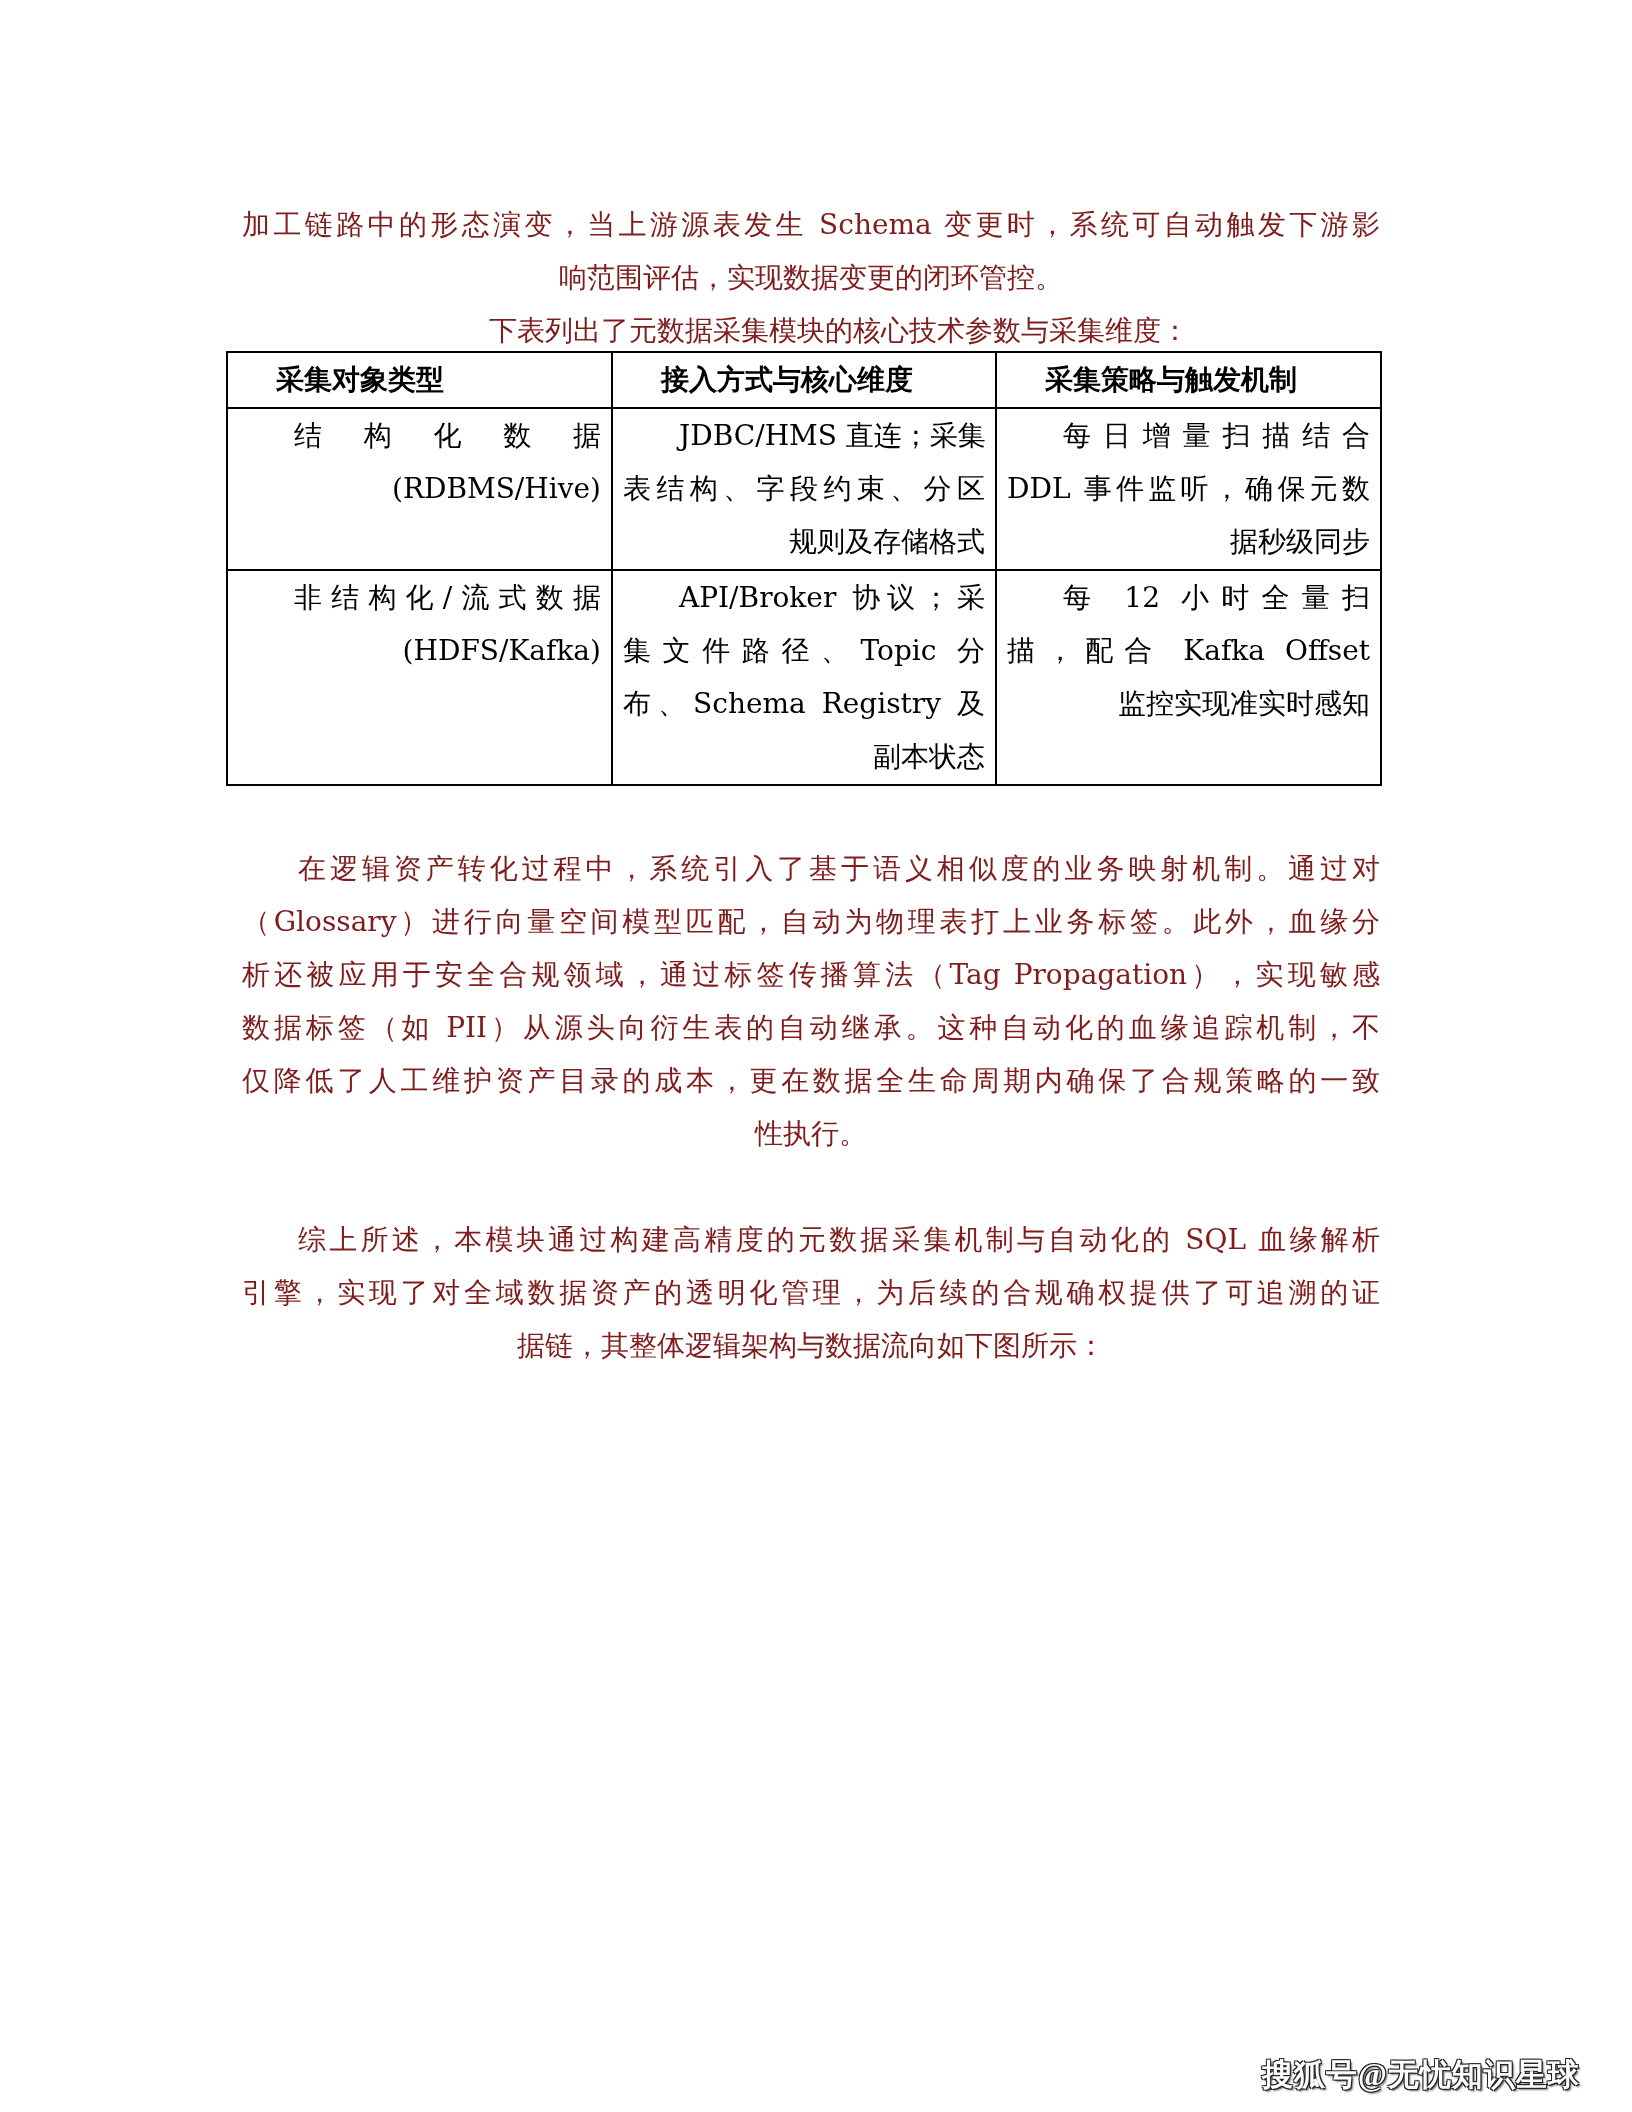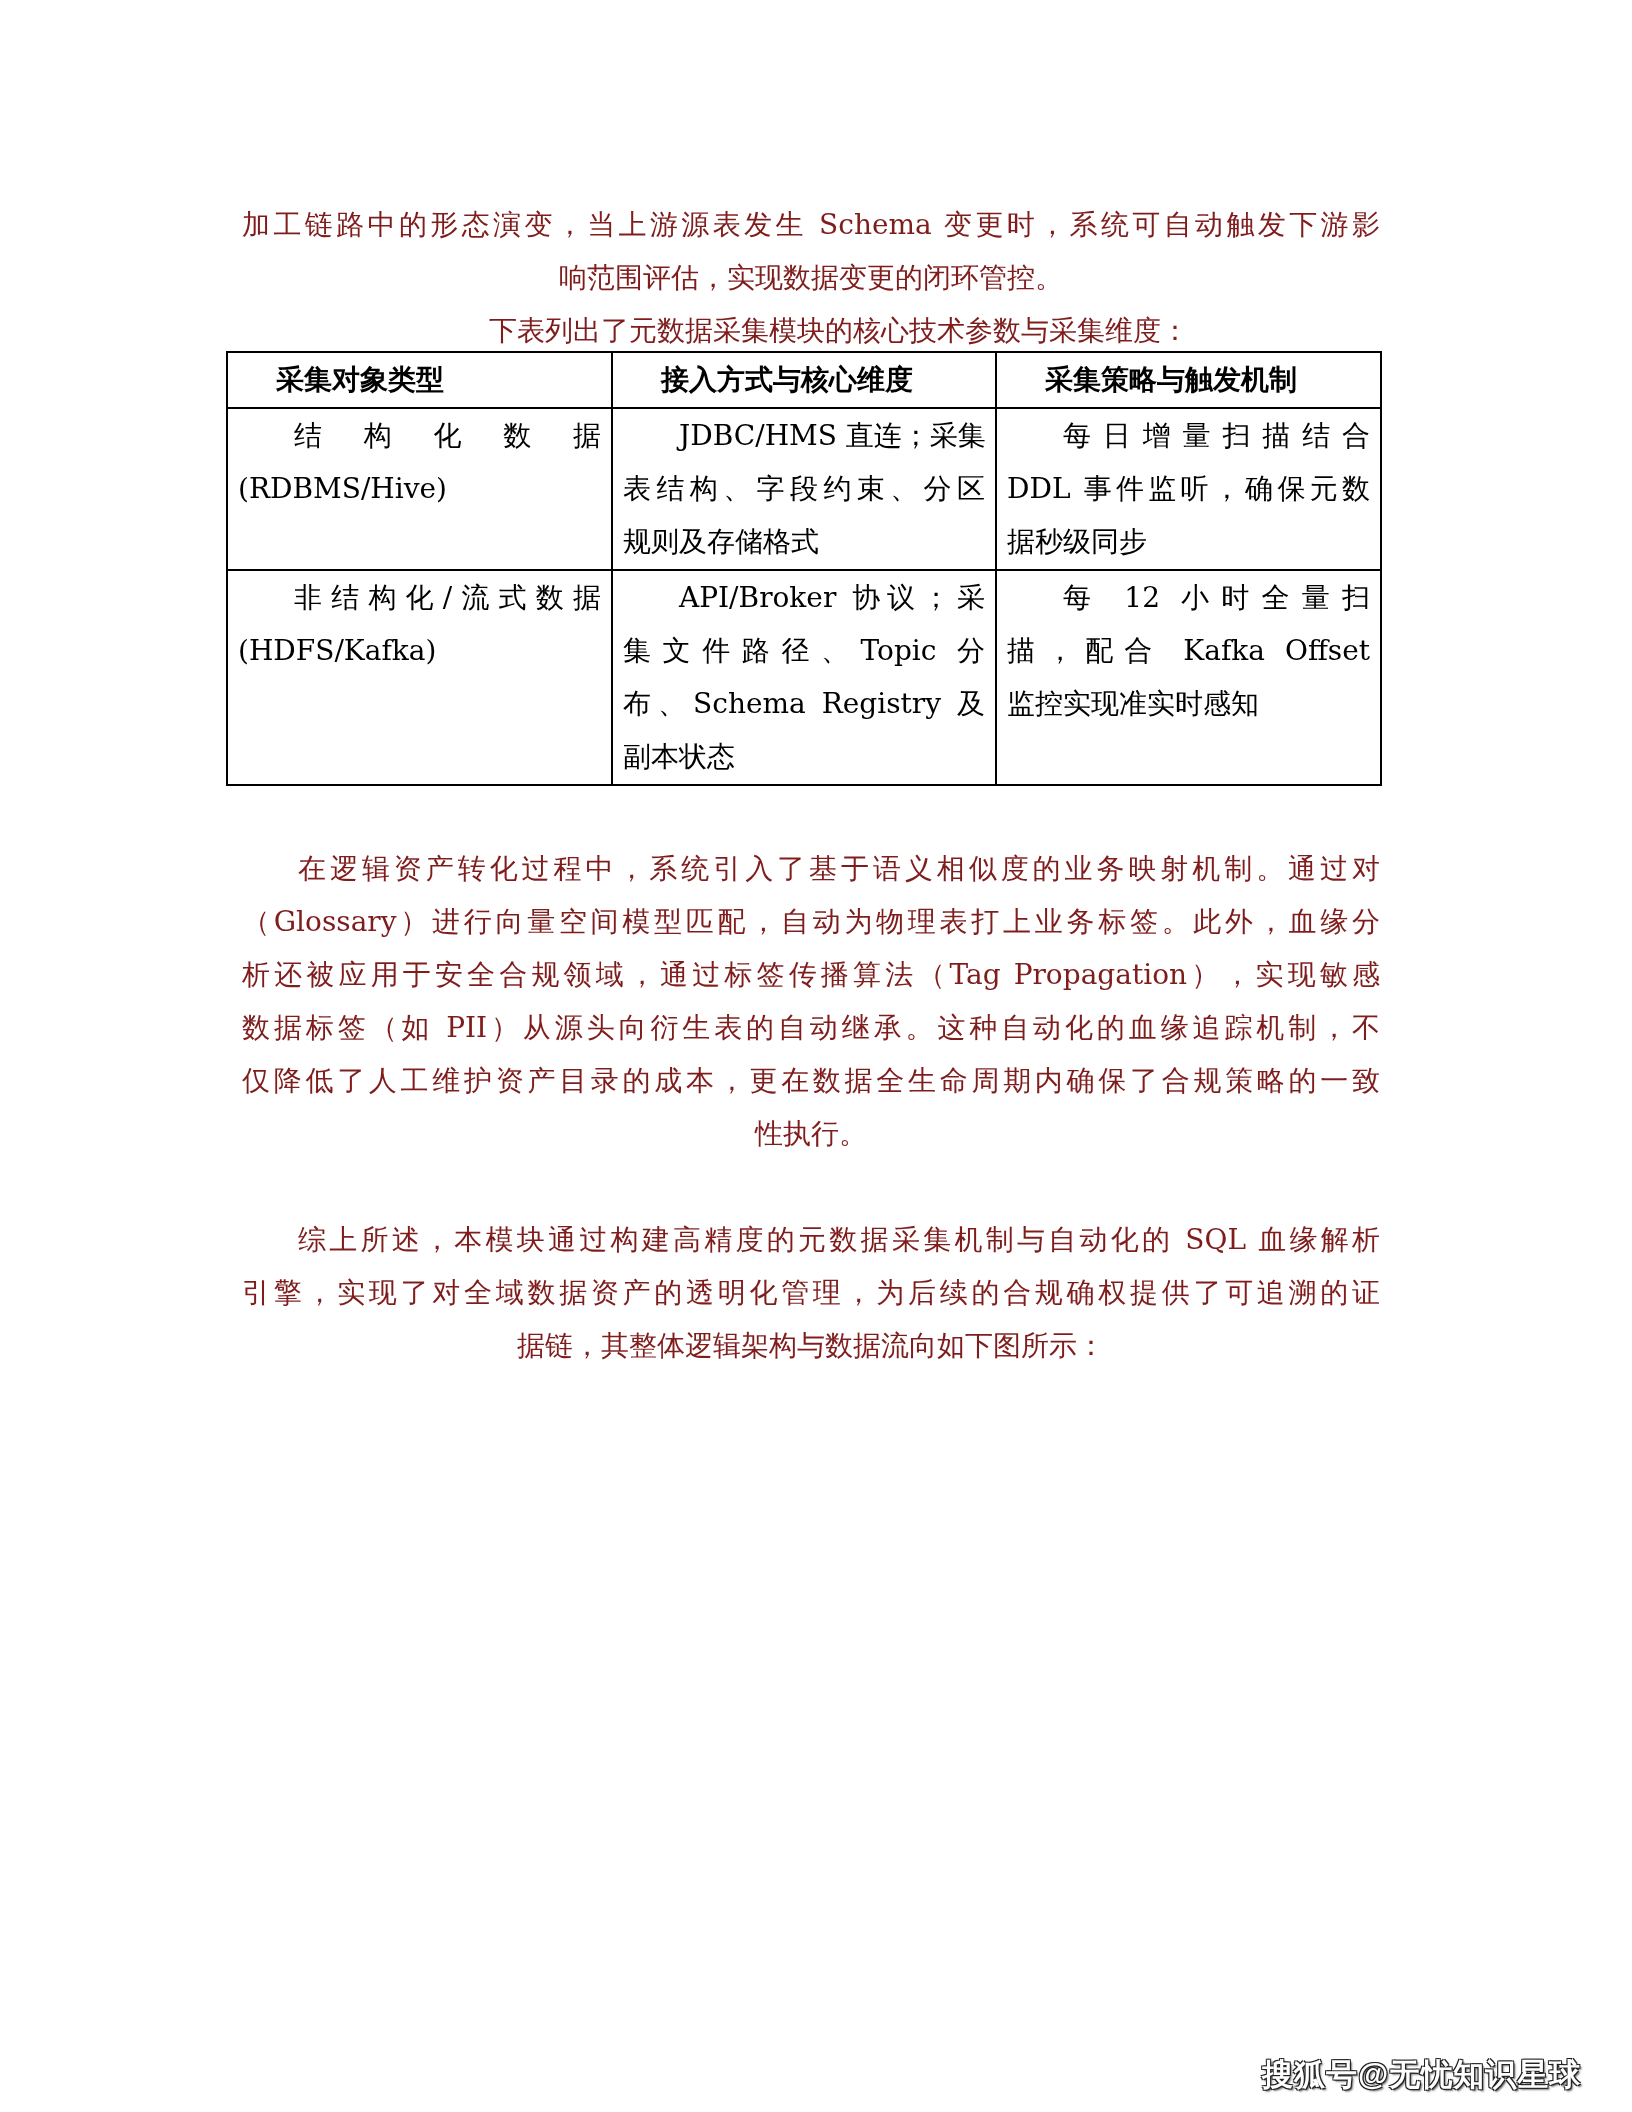--- a/index.html
+++ b/index.html
@@ -24,27 +24,27 @@
   table.meta td, table.meta th {
     border: 2px solid #000000;
     vertical-align: top;
     padding: 0 10px;
     font-family: "DejaVu Serif", "Liberation Serif", serif;
     font-size: 28px; line-height: 53px; color: #000;
   }
   table.meta th { height: 54px; font-weight: bold; text-align: left; padding-left: 48px; line-height: 54px; }
   table.meta tr.r1 td { height: 160px; }
   table.meta tr.r2 td { height: 213px; }
-  .cell-line { display: block; white-space: nowrap; }
+  .cell-line { display: block; white-space: nowrap; text-align: right; }
   .cell-line.full { text-align: justify; text-align-last: justify; }
   .cell-line.ind { padding-left: 56px; }
 
   .watermark {
     position: absolute; left: 1262px; top: 2054px;
-    font-family: Liberation Sans, sans-serif;
+    font-family: Liberation Serif, serif;
     font-size: 31px; font-weight: bold; color: #ffffff; letter-spacing: 1px;
     text-shadow: -1px -1px 0 #222, 1px -1px 0 #222, -1px 1px 0 #222, 1px 1px 0 #222, 2px 2px 2px rgba(0,0,0,0.6);
   }
 </style>
 </head>
 <body>
 
 <div class="page">
 
   <div class="para txt" style="top:198px;">

